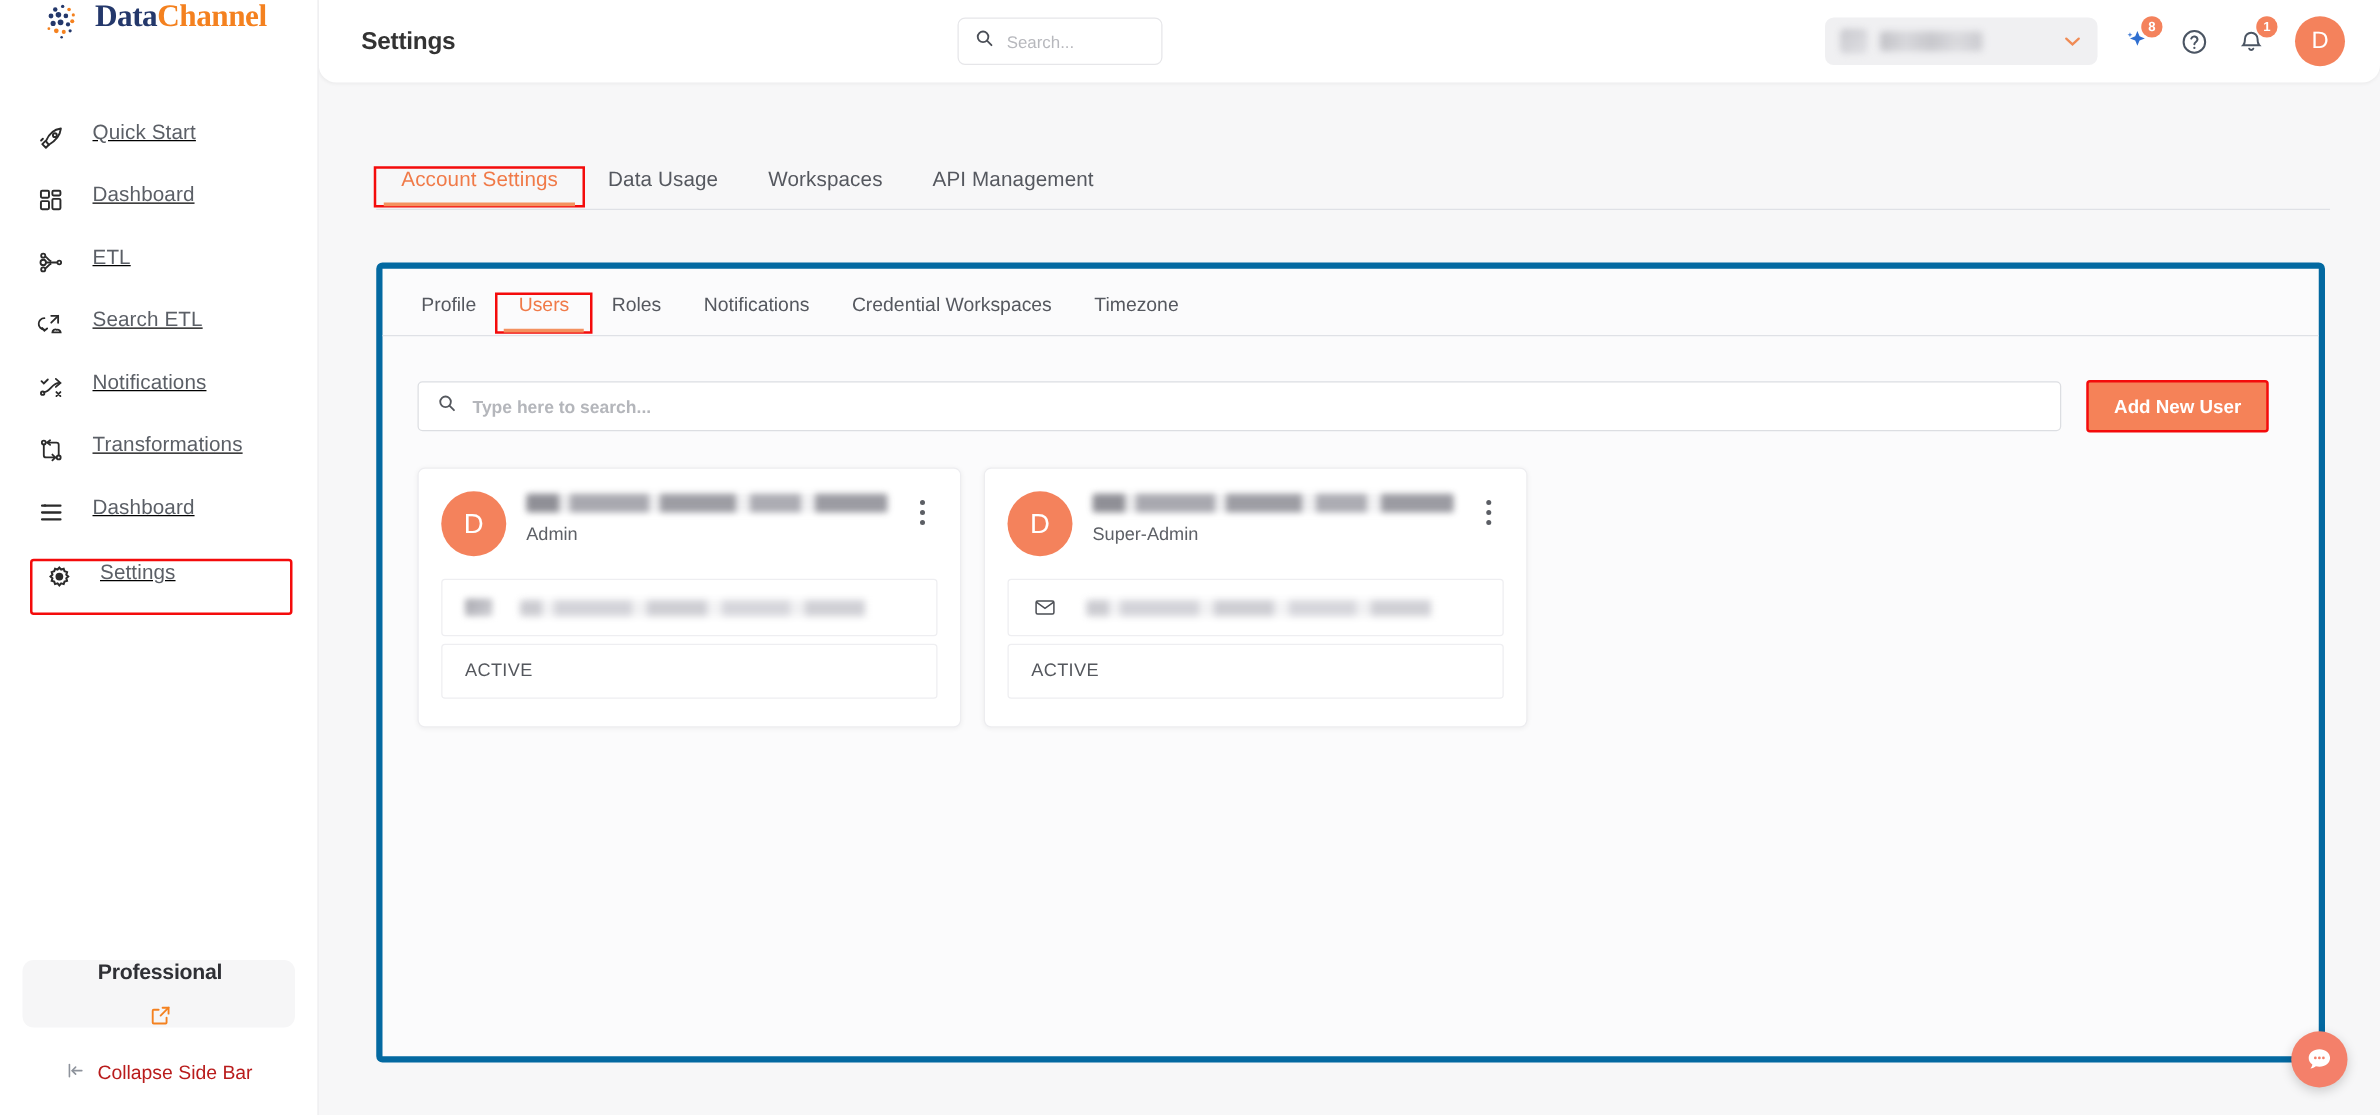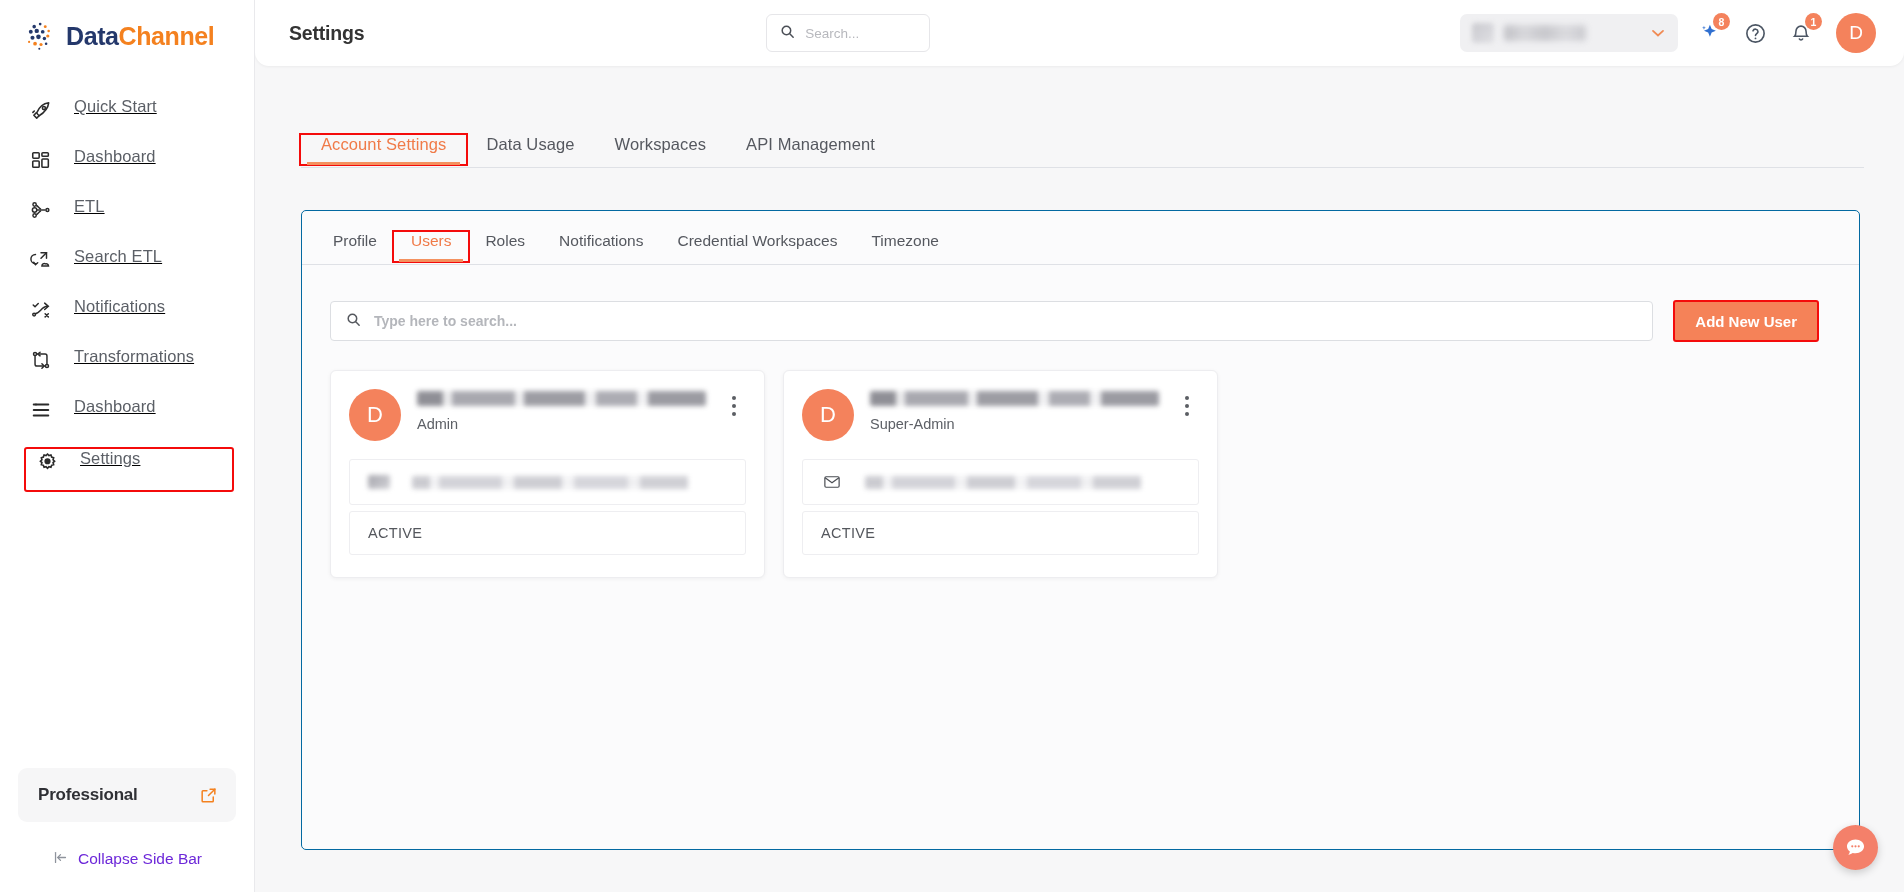--- a/index.html
+++ b/index.html
@@ -23,23 +23,24 @@
     background: #ffffff;
     border-right: 1px solid #e9e9ec;
     display: flex;
     flex-direction: column;
     flex: 0 0 255px;
     position: relative;
   }
   .brand {
     height: 72px;
     display: flex;
-    align-items: center;
-    padding-left: 24px;
+    align-items: flex-start;
+    padding-left: 34px;
     gap: 8px;
+    font-family: Liberation Serif, serif;
   }
   .brand-mark { width: 34px; height: 34px; flex: 0 0 34px; }
   .brand-text {
     font-size: 25px;
     font-weight: 700;
     letter-spacing: -0.4px;
     white-space: nowrap;
   }
   .brand-data { color: #24386b; }
   .brand-channel { color: #f4811f; }
@@ -78,36 +79,37 @@
   .plan-box {
     margin: 0 18px 14px 18px;
     background: #f6f6f7;
     border-radius: 9px;
     height: 54px;
     display: flex;
     align-items: center;
     justify-content: space-between;
     padding: 0 18px 0 20px;
     cursor: pointer;
+    flex-direction: column;
   }
   .plan-name {
     font-size: 17px;
     font-weight: 700;
     color: #2f3035;
     letter-spacing: -0.2px;
   }
   .plan-ext { color: #f4811f; display:flex; }
 
   .collapse-row {
     height: 46px;
     display: flex;
     align-items: center;
     justify-content: center;
     gap: 9px;
-    color: #6d28d9;
+    color: #b91c1c;
     font-size: 15.5px;
     cursor: pointer;
     margin-bottom: 10px;
   }
 
   
   .right {
     flex: 1 1 auto;
     height: 892px;
     background: #f7f7f8;
@@ -244,21 +246,21 @@
     outline: 2px solid #f40b0b;
     outline-offset: 0px;
     padding-bottom: 10px;
     margin-bottom: 3px;
   }
 
   
   .panel {
     margin: 42px 44px 0 46px;
     background: #fbfbfc;
-    border: 1px solid #0369a1;
+    border: 5px solid #0369a1;
     border-radius: 5px;
     min-height: 640px;
   }
   .subtabs {
     height: 54px;
     border-bottom: 1px solid #dfe1e6;
     display: flex;
     align-items: flex-end;
     padding-left: 14px;
   }

